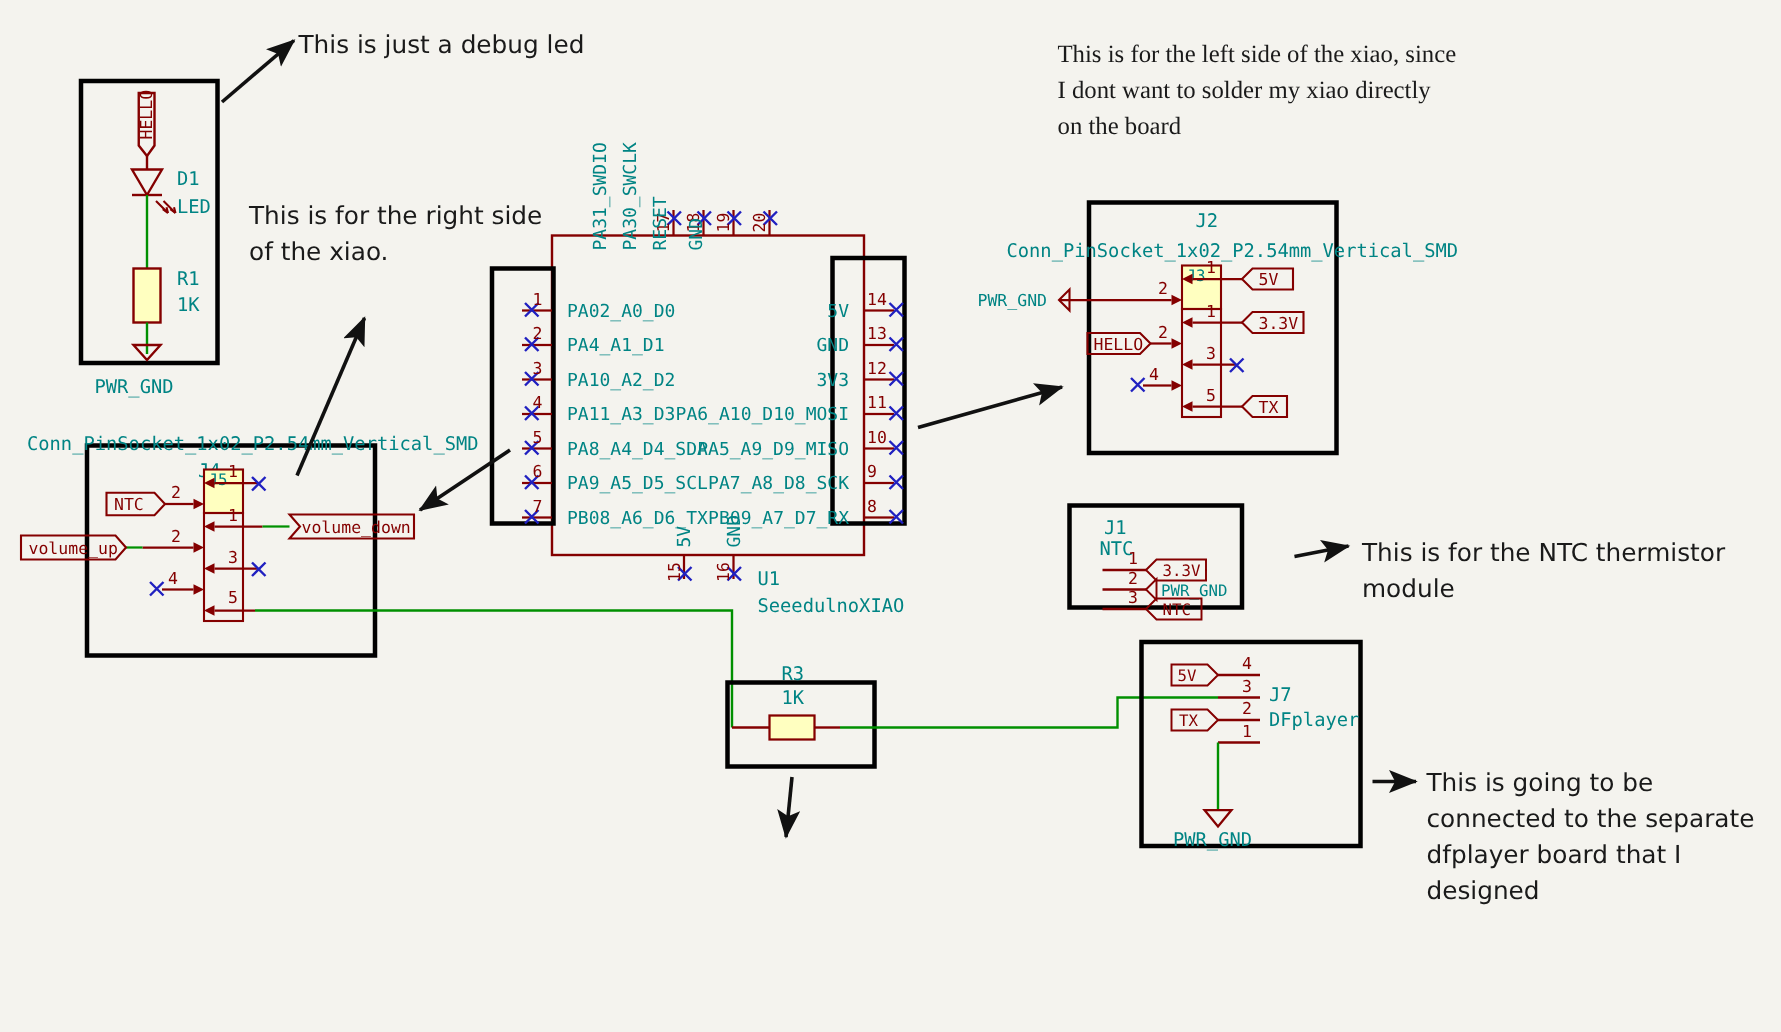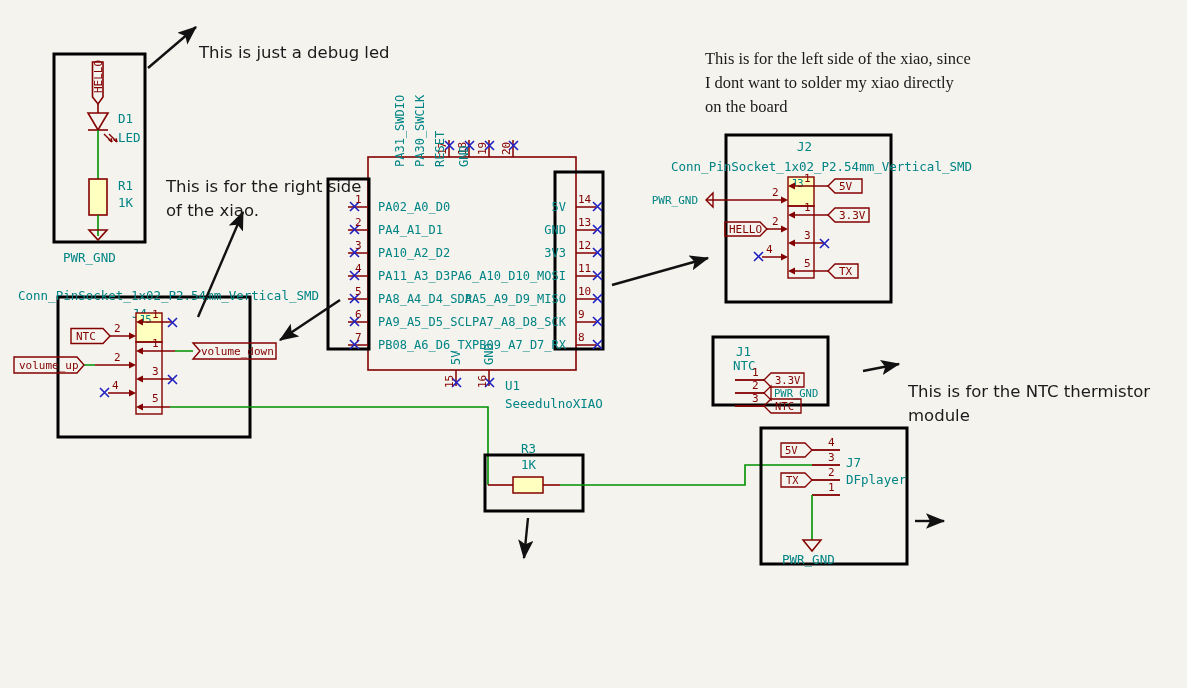--- a/index.html
+++ b/index.html
@@ -11,21 +11,20 @@
     position:relative;
   }
   #root{position:absolute;left:0;top:0;width:1187px;height:688px;}
   .note{
     position:absolute;
     font-family:"DejaVu Sans", sans-serif;
     font-size:16.5px;
     line-height:24px;
     color:#1a1a1a;
     white-space:pre-line;
-    margin-top:23px;
   }
   svg.layer{position:absolute;left:0;top:0;width:1187px;height:688px;}
   .lbl{font-family:"DejaVu Sans Mono","Liberation Mono",monospace;}
 </style>
 </head>
 <body style="background: rgb(244, 243, 238);">
 
 <div id="root">
 
   <svg class="layer" viewBox="0 0 1187 688">
@@ -414,21 +413,25 @@
       <line x1="198" y1="317" x2="243" y2="212" stroke="#111" stroke-width="2.4" marker-end="url(#arrowhead)"></line>
       <line x1="340" y1="300" x2="280" y2="340" stroke="#111" stroke-width="2.4" marker-end="url(#arrowhead)"></line>
       <line x1="612" y1="285" x2="708" y2="258" stroke="#111" stroke-width="2.4" marker-end="url(#arrowhead)"></line>
       <line x1="863" y1="371" x2="899" y2="364" stroke="#111" stroke-width="2.4" marker-end="url(#arrowhead)"></line>
       <line x1="915" y1="521" x2="944" y2="521" stroke="#111" stroke-width="2.4" marker-end="url(#arrowhead)"></line>
       <line x1="528" y1="518" x2="524" y2="558" stroke="#111" stroke-width="2.4" marker-end="url(#arrowhead)"></line>
     </g>
   </svg>
 
   <div class="note" style="left:199px; top:18px;">This is just a debug led</div>
-  <div class="note" style="left:166px; top:152px;">This is for the right side
+  <div class="note" style="left:166px; top:132px;">This is for the right side
 of the xiao.</div>
   <div class="note" style="left:705px; top:24px;font-family:Liberation Serif, serif;">This is for the left side of the xiao, since
 I dont want to solder my xiao directly
 on the board</div>
   <div class="note" style="left:908px; top:357px;">This is for the NTC thermistor
 module</div>
+  <div class="note" style="left:951px; top:510px;">This is going to be
+connected to the separate
+dfplayer board that I
+designed</div>
 
 </div>
 
 </body></html>

